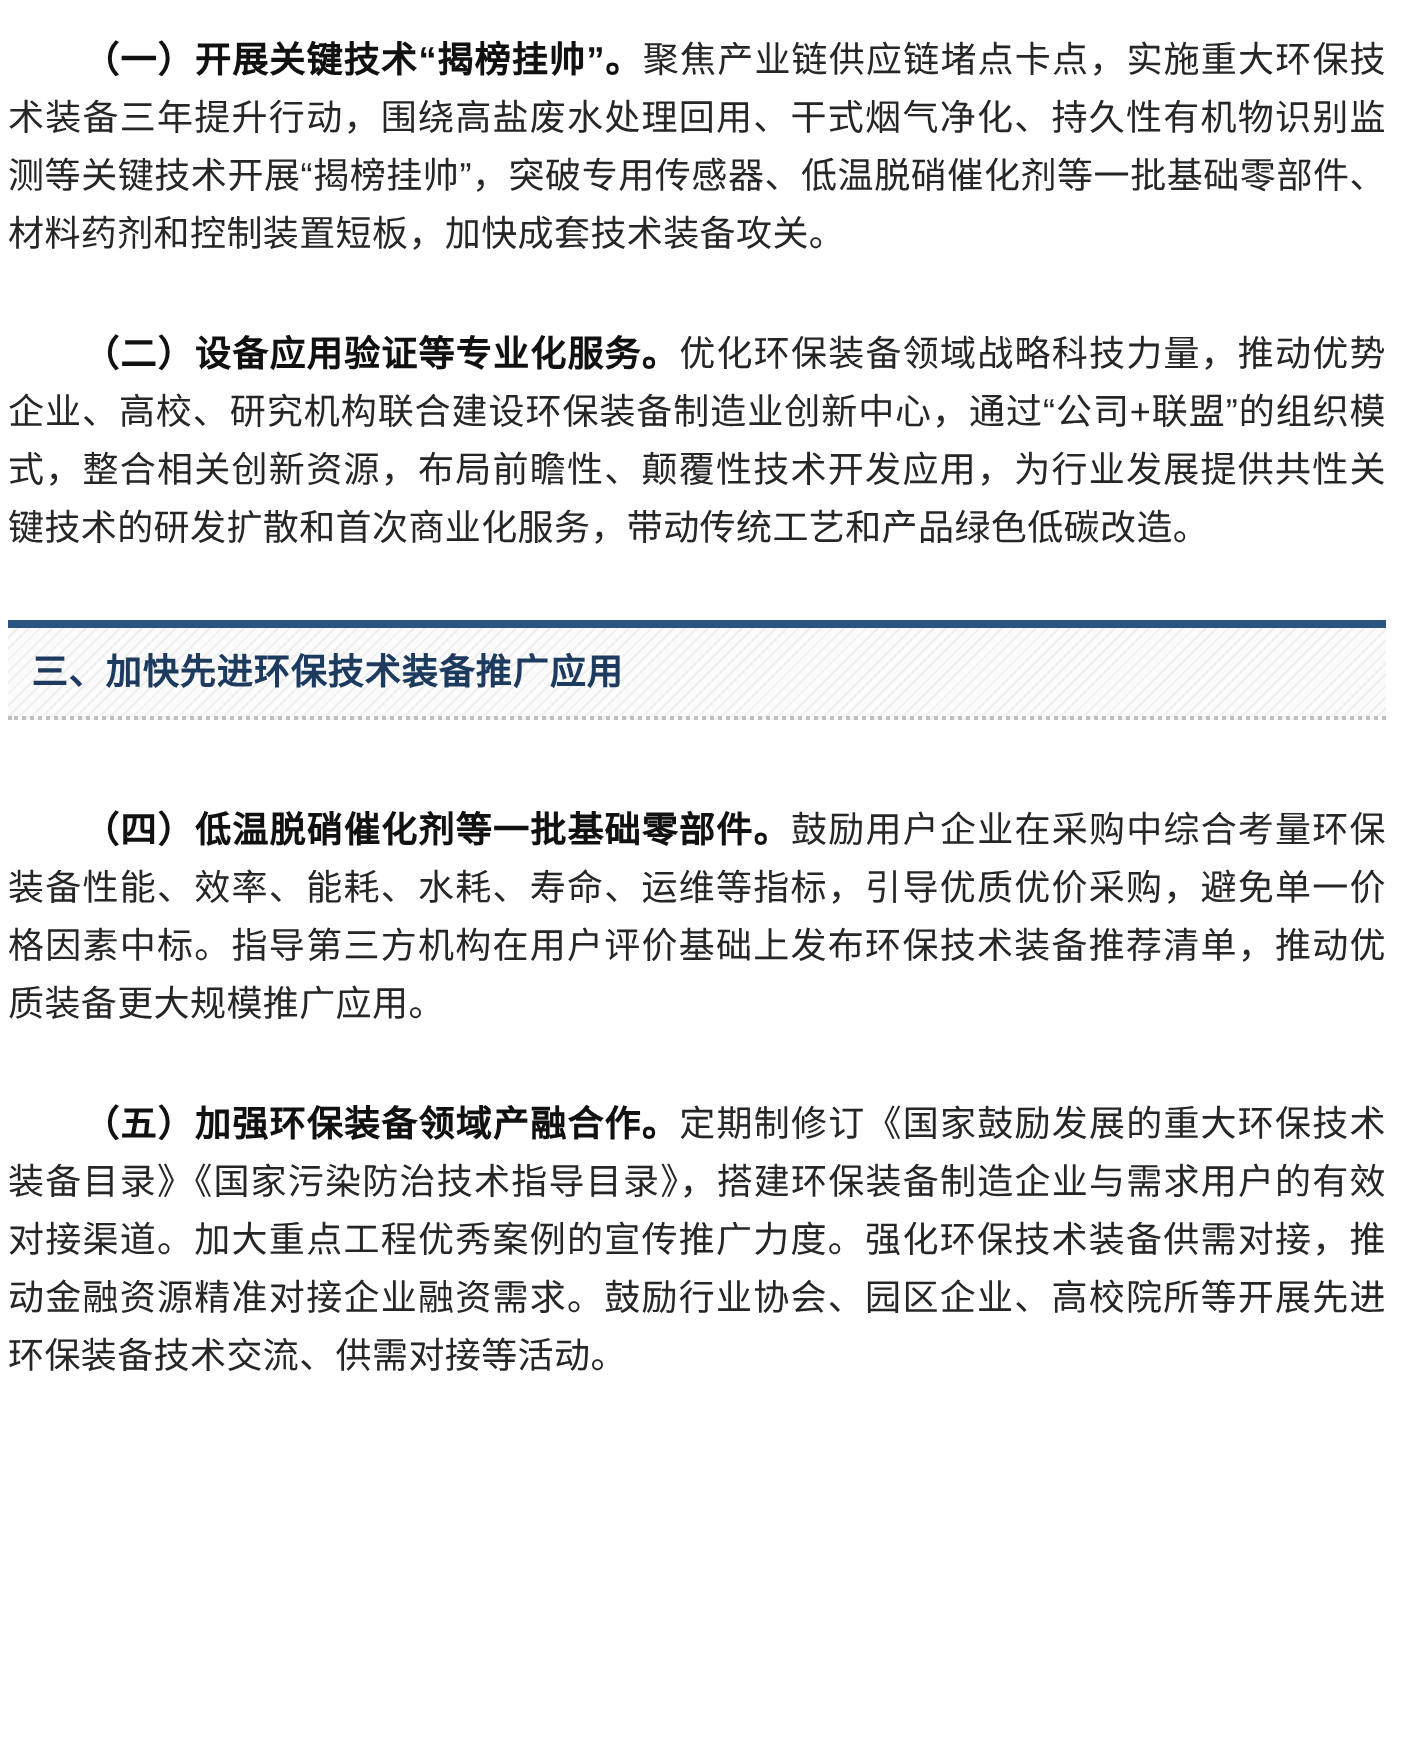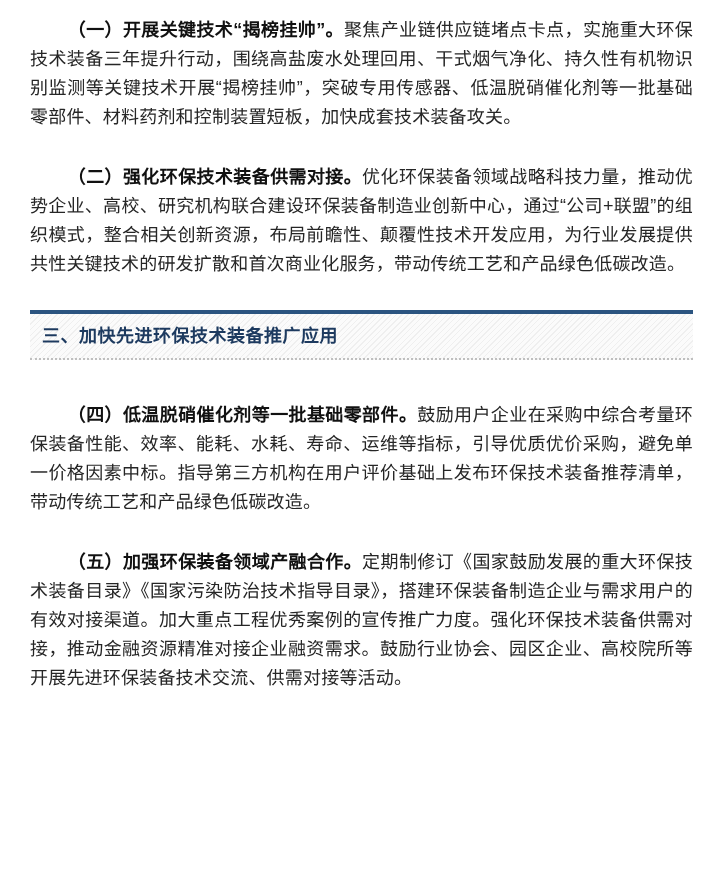--- a/index.html
+++ b/index.html
@@ -7,21 +7,21 @@
     padding: 0;
     background: var(--page-bg, #ffffff);
   }
   body {
     width: 707px;
     height: 869px;
     overflow: hidden;
     font-family: "Liberation Sans", "DejaVu Sans", sans-serif;
   }
   .doc {
-    padding: 16px 14px 0 30px;
+    padding: 16px 14px 0 4px;
   }
   p.para {
     margin: 0 0 31px 0;
     font-size: 18px;
     line-height: 29px;
     color: var(--body-text-color, #262626);
     text-align: justify;
     text-indent: 2.1em;
     letter-spacing: 0.2px;
   }
@@ -47,24 +47,24 @@
     letter-spacing: 0.5px;
   }
 </style>
 </head>
 <body>
 
 <div class="doc">
 
   <p class="para"><span class="lead">（一）开展关键技术“揭榜挂帅”。</span><span class="body-text">聚焦产业链供应链堵点卡点，实施重大环保技术装备三年提升行动，围绕高盐废水处理回用、干式烟气净化、持久性有机物识别监测等关键技术开展“揭榜挂帅”，突破专用传感器、低温脱硝催化剂等一批基础零部件、材料药剂和控制装置短板，加快成套技术装备攻关。</span></p>
 
-  <p class="para"><span class="lead">（二）强化环保技术装备供需对接。</span><span class="body-text">优化环保装备领域战略科技力量，推动优势企业、高校、研究机构联合建设环保装备制造业创新中心，通过“公司+联盟”的组织模式，整合相关创新资源，布局前瞻性、颠覆性技术开发应用，为行业发展提供共性关键技术的研发扩散和首次商业化服务，带动传统工艺和产品绿色低碳改造。</span></p>
+  <p class="para"><span class="lead">（二）设备应用验证等专业化服务。</span><span class="body-text">优化环保装备领域战略科技力量，推动优势企业、高校、研究机构联合建设环保装备制造业创新中心，通过“公司+联盟”的组织模式，整合相关创新资源，布局前瞻性、颠覆性技术开发应用，为行业发展提供共性关键技术的研发扩散和首次商业化服务，带动传统工艺和产品绿色低碳改造。</span></p>
 
 
   <div class="section-band">
     <span class="section-title">三、加快先进环保技术装备推广应用</span>
   </div>
 
-  <p class="para"><span class="lead">（四）低温脱硝催化剂等一批基础零部件。</span><span class="body-text">鼓励用户企业在采购中综合考量环保装备性能、效率、能耗、水耗、寿命、运维等指标，引导优质优价采购，避免单一价格因素中标。指导第三方机构在用户评价基础上发布环保技术装备推荐清单，带动传统工艺和产品绿色低碳改造。</span></p>
+  <p class="para"><span class="lead">（四）低温脱硝催化剂等一批基础零部件。</span><span class="body-text">鼓励用户企业在采购中综合考量环保装备性能、效率、能耗、水耗、寿命、运维等指标，引导优质优价采购，避免单一价格因素中标。指导第三方机构在用户评价基础上发布环保技术装备推荐清单，推动优质装备更大规模推广应用。</span></p>
 
   <p class="para"><span class="lead">（五）加强环保装备领域产融合作。</span><span class="body-text">定期制修订《国家鼓励发展的重大环保技术装备目录》《国家污染防治技术指导目录》，搭建环保装备制造企业与需求用户的有效对接渠道。加大重点工程优秀案例的宣传推广力度。强化环保技术装备供需对接，推动金融资源精准对接企业融资需求。鼓励行业协会、园区企业、高校院所等开展先进环保装备技术交流、供需对接等活动。</span></p>
 
 </div>
 
 </body></html>

